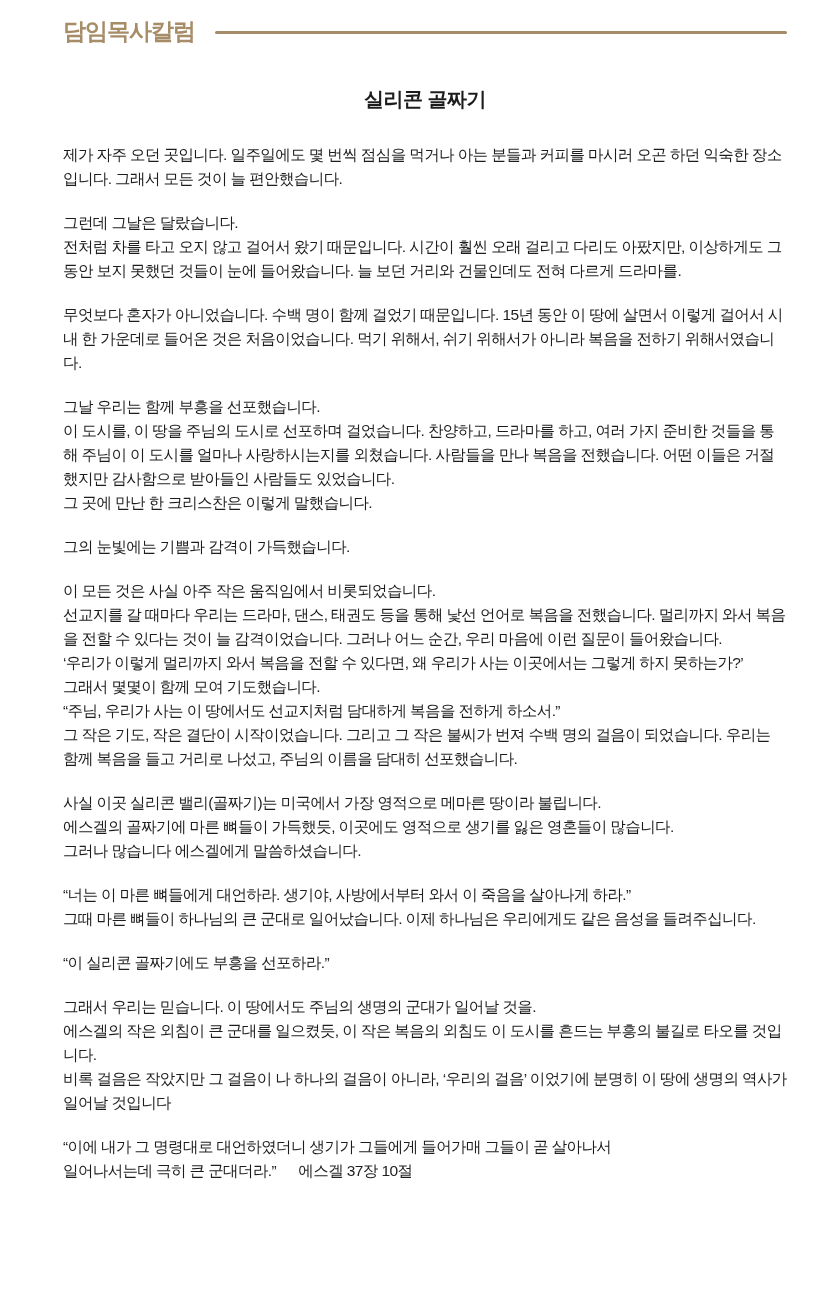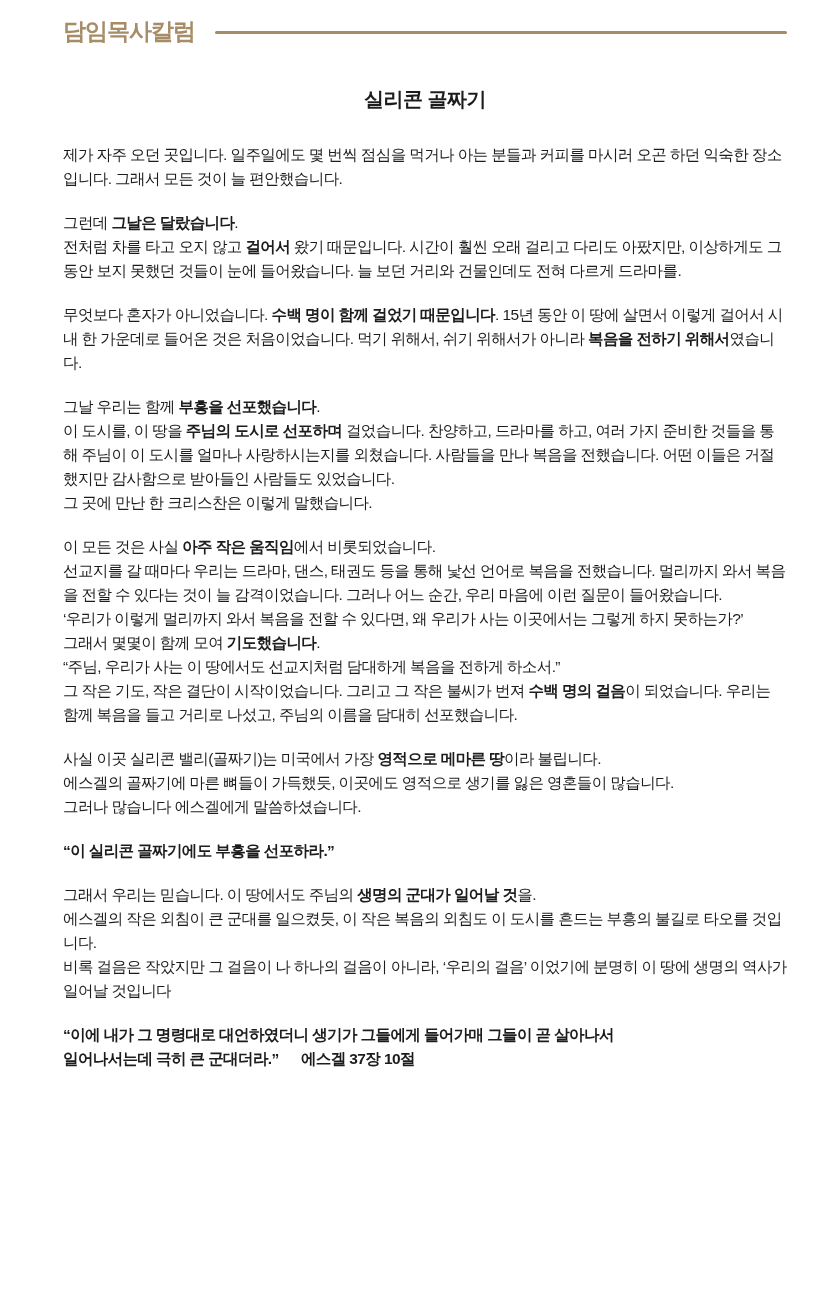--- a/index.html
+++ b/index.html
@@ -57,38 +57,40 @@
   .para {
     margin: 0 0 20px 0;
     font-size: 15.5px;
     line-height: 24px;
     letter-spacing: -0.6px;
     color: var(--text);
     word-break: break-all;
     white-space: pre-wrap;
   }
   .para strong {
-    font-weight: 700;
+    font-weight: 400;
   }
 </style>
 </head>
 <body>
 
 <div class="page">
   <div class="header">
     <span class="header-label">담임목사칼럼</span>
     <div class="header-rule"></div>
   </div>
 
   <h1 class="title">실리콘 골짜기</h1>
 
   <div class="article-body">
       <p class="para"><span>제가 자주 오던 곳입니다. 일주일에도 몇 번씩 점심을 먹거나 아는 분들과 커피를 마시러 오곤 하던 익숙한 장소입니다. 그래서 모든 것이 늘 편안했습니다.</span></p>
       <p class="para"><span>그런데 </span><strong>그날은 달랐습니다</strong><span>.</span><br><span>전처럼 차를 타고 오지 않고 </span><strong>걸어서</strong><span> 왔기 때문입니다. 시간이 훨씬 오래 걸리고 다리도 아팠지만, 이상하게도 그동안 보지 못했던 것들이 눈에 들어왔습니다. 늘 보던 거리와 건물인데도 전혀 다르게 드라마를.</span></p>
       <p class="para"><span>무엇보다 혼자가 아니었습니다. </span><strong>수백 명이 함께 걸었기 때문입니다</strong><span>. 15년 동안 이 땅에 살면서 이렇게 걸어서 시내 한 가운데로 들어온 것은 처음이었습니다. 먹기 위해서, 쉬기 위해서가 아니라 </span><strong>복음을 전하기 위해서</strong><span>였습니다.</span></p>
       <p class="para"><span>그날 우리는 함께 </span><strong>부흥을 선포했습니다</strong><span>.</span><br><span>이 도시를, 이 땅을 </span><strong>주님의 도시로 선포하며</strong><span> 걸었습니다. 찬양하고, 드라마를 하고, 여러 가지 준비한 것들을 통해 주님이 이 도시를 얼마나 사랑하시는지를 외쳤습니다. 사람들을 만나 복음을 전했습니다. 어떤 이들은 거절했지만 감사함으로 받아들인 사람들도 있었습니다.</span><br><span>그 곳에 만난 한 크리스찬은 이렇게 말했습니다.</span></p>
+      <p class="para"><span>그의 눈빛에는 기쁨과 감격이 가득했습니다.</span></p>
       <p class="para"><span>이 모든 것은 사실 </span><strong>아주 작은 움직임</strong><span>에서 비롯되었습니다.</span><br><span>선교지를 갈 때마다 우리는 드라마, 댄스, 태권도 등을 통해 낯선 언어로 복음을 전했습니다. 멀리까지 와서 복음을 전할 수 있다는 것이 늘 감격이었습니다. 그러나 어느 순간, 우리 마음에 이런 질문이 들어왔습니다.</span><br><span>‘우리가 이렇게 멀리까지 와서 복음을 전할 수 있다면, 왜 우리가 사는 이곳에서는 그렇게 하지 못하는가?’</span><br><span>그래서 몇몇이 함께 모여 </span><strong>기도했습니다</strong><span>.</span><br><span>“주님, 우리가 사는 이 땅에서도 선교지처럼 담대하게 복음을 전하게 하소서.”</span><br><span>그 작은 기도, 작은 결단이 시작이었습니다. 그리고 그 작은 불씨가 번져 </span><strong>수백 명의 걸음</strong><span>이 되었습니다. 우리는 함께 복음을 들고 거리로 나섰고, 주님의 이름을 담대히 선포했습니다.</span></p>
       <p class="para"><span>사실 이곳 실리콘 밸리(골짜기)는 미국에서 가장 </span><strong>영적으로 메마른 땅</strong><span>이라 불립니다.</span><br><span>에스겔의 골짜기에 마른 뼈들이 가득했듯, 이곳에도 영적으로 생기를 잃은 영혼들이 많습니다.</span><br><span>그러나 많습니다 에스겔에게 말씀하셨습니다.</span></p>
+      <p class="para"><strong>“너는 이 마른 뼈들에게 대언하라. 생기야, 사방에서부터 와서 이 죽음을 살아나게 하라.”</strong><br><span>그때 마른 뼈들이 하나님의 큰 군대로 일어났습니다. 이제 하나님은 우리에게도 같은 음성을 들려주십니다.</span></p>
       <p class="para"><strong>“이 실리콘 골짜기에도 부흥을 선포하라.”</strong></p>
       <p class="para"><span>그래서 우리는 믿습니다. 이 땅에서도 주님의 </span><strong>생명의 군대가 일어날 것</strong><span>을.</span><br><span>에스겔의 작은 외침이 큰 군대를 일으켰듯, 이 작은 복음의 외침도 이 도시를 흔드는 부흥의 불길로 타오를 것입니다.</span><br><span>비록 걸음은 작았지만 그 걸음이 나 하나의 걸음이 아니라, ‘우리의 걸음’ 이었기에 분명히 이 땅에 생명의 역사가 일어날 것입니다</span></p>
       <p class="para"><strong>“이에 내가 그 명령대로 대언하였더니 생기가 그들에게 들어가매 그들이 곧 살아나서</strong><br><strong>일어나서는데 극히 큰 군대더라.”      에스겔 37장 10절</strong></p>
     </div>
 </div>
 
 </body></html>

